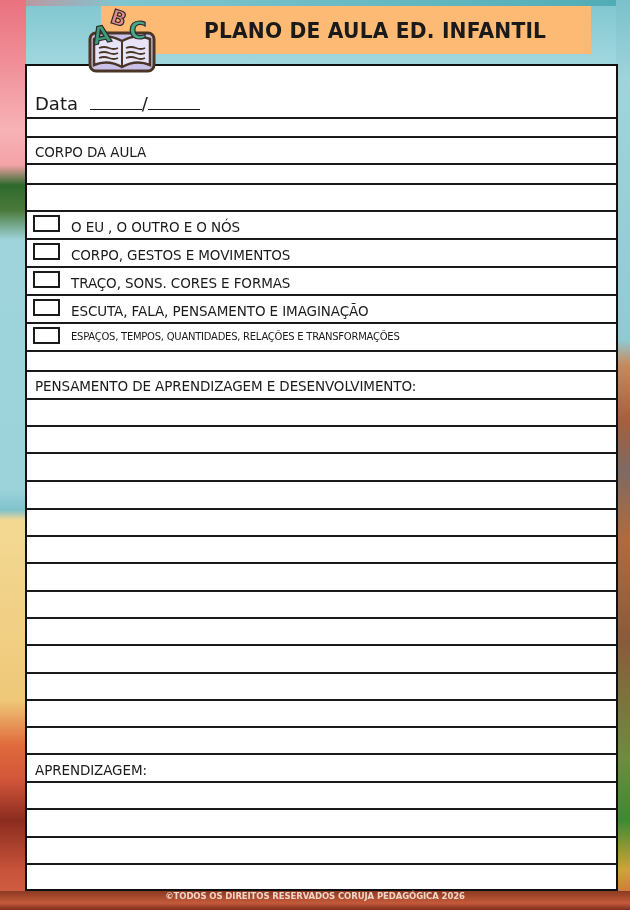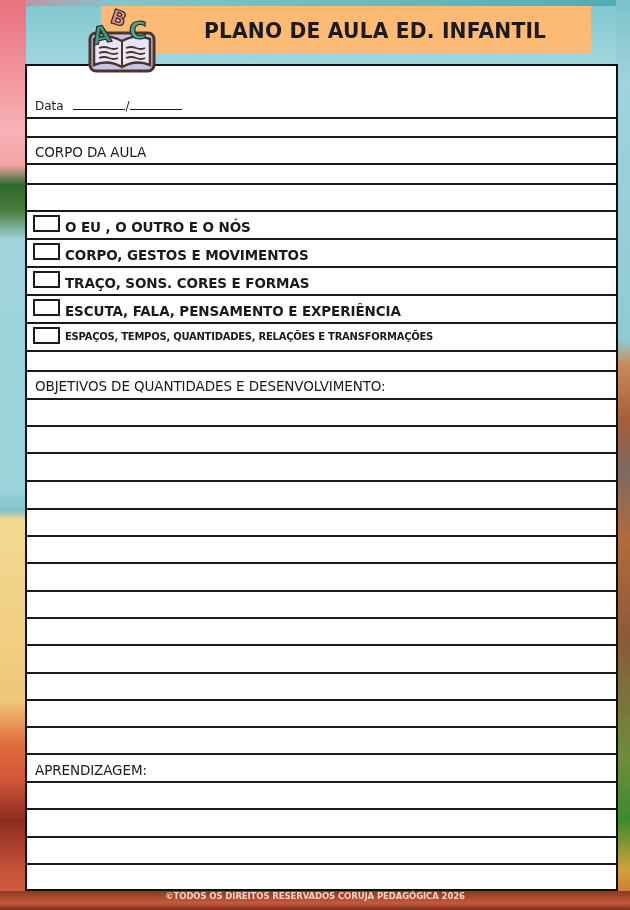--- a/index.html
+++ b/index.html
@@ -69,37 +69,36 @@
     .row-label {
       position: absolute; left: 8px;
       font-family: "DejaVu Sans", sans-serif;
       font-size: 13.5px; color: #1a1a1a;
       white-space: nowrap;
       letter-spacing: -0.1px;
     }
     .date-label {
       position: absolute; left: 8px; top: 26px;
       font-family: "DejaVu Sans", sans-serif;
-      font-size: 12px; color: #1a1a1a;
+      font-size: 18px; color: #1a1a1a;
       white-space: nowrap;
     }
     .date-blank {
       display: inline-block; width: 52px; border-bottom: 1.5px solid #1a1a1a; height: 18px; vertical-align: baseline;
     }
     .checkbox {
       position: absolute; left: 6px; width: 27px; height: 17px;
       border: 2px solid #1a1a1a; background: #fff;
     }
     .check-label {
-      position: absolute; left: 38px;
+      position: absolute; left: 44px;
       font-family: "DejaVu Sans", sans-serif;
       font-size: 13.5px; color: #1a1a1a;
       white-space: nowrap;
       letter-spacing: -0.1px;
-      font-weight: bold;
     }
     .fill-line {
       position: absolute; left: 0; width: 100%; height: 26px;
     }
     .footer {
       position: absolute; left: 0; top: 889px; width: 630px; height: 14px;
       text-align: center;
       font-family: "DejaVu Sans", sans-serif;
       font-weight: bold;
       font-size: 8.5px; color: #f3d6c6;
@@ -161,30 +160,30 @@
 
   <div class="checkbox" style="top:177px"></div>
   <div class="check-label" style="top:181px">CORPO, GESTOS E MOVIMENTOS</div>
   <div class="hline" style="top:200px"></div>
 
   <div class="checkbox" style="top:205px"></div>
   <div class="check-label" style="top:209px">TRAÇO, SONS. CORES E FORMAS</div>
   <div class="hline" style="top:228px"></div>
 
   <div class="checkbox" style="top:233px"></div>
-  <div class="check-label" style="top:237px">ESCUTA, FALA, PENSAMENTO E EXPERIÊNCIA</div>
+  <div class="check-label" style="top:237px">ESCUTA, FALA, PENSAMENTO E IMAGINAÇÃO</div>
   <div class="hline" style="top:256px"></div>
 
   <div class="checkbox" style="top:261px"></div>
   <div class="check-label" style="top:265px; font-size:10px; letter-spacing:-0.25px">ESPAÇOS, TEMPOS, QUANTIDADES, RELAÇÕES E TRANSFORMAÇÕES</div>
   <div class="hline" style="top:284px"></div>
   <div class="fill-line" style="top:286px; height:18px"></div>
   <div class="hline" style="top:304px"></div>
 
-  <div class="row-label" style="top:312px">OBJETIVOS DE QUANTIDADES E DESENVOLVIMENTO:</div>
+  <div class="row-label" style="top:312px">PENSAMENTO DE APRENDIZAGEM E DESENVOLVIMENTO:</div>
   <div class="hline" style="top:332px"></div>
   <div class="fill-line" style="top:334px"></div>
   <div class="hline" style="top:359px"></div>
   <div class="fill-line" style="top:361px"></div>
   <div class="hline" style="top:386px"></div>
   <div class="fill-line" style="top:388px"></div>
   <div class="hline" style="top:414px"></div>
 
   <div class="hline" style="top:442px"></div>
   <div class="fill-line" style="top:444px"></div>

